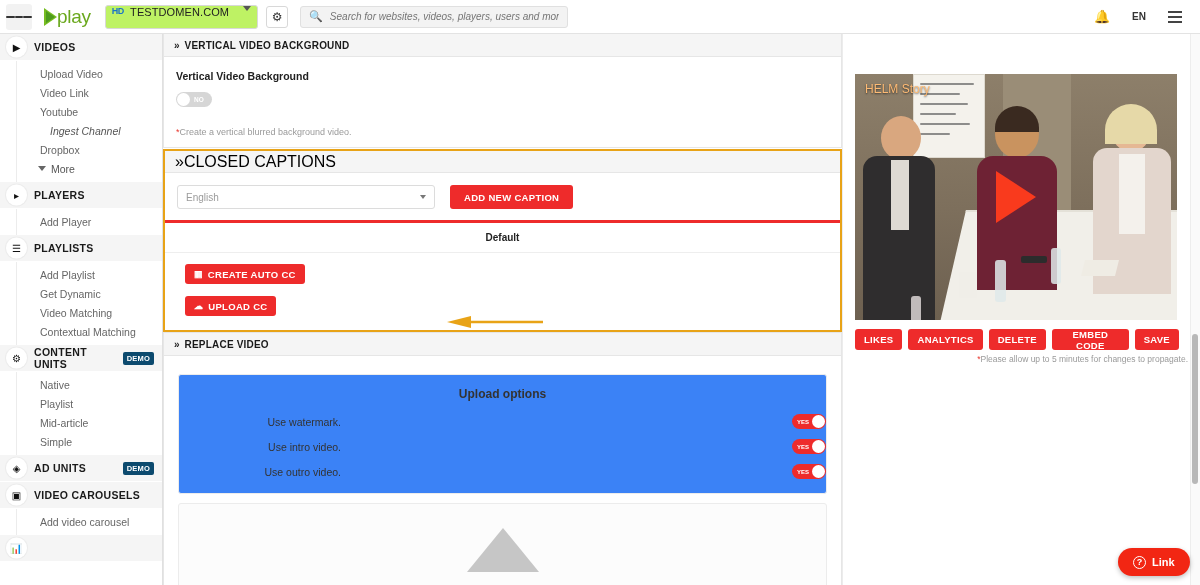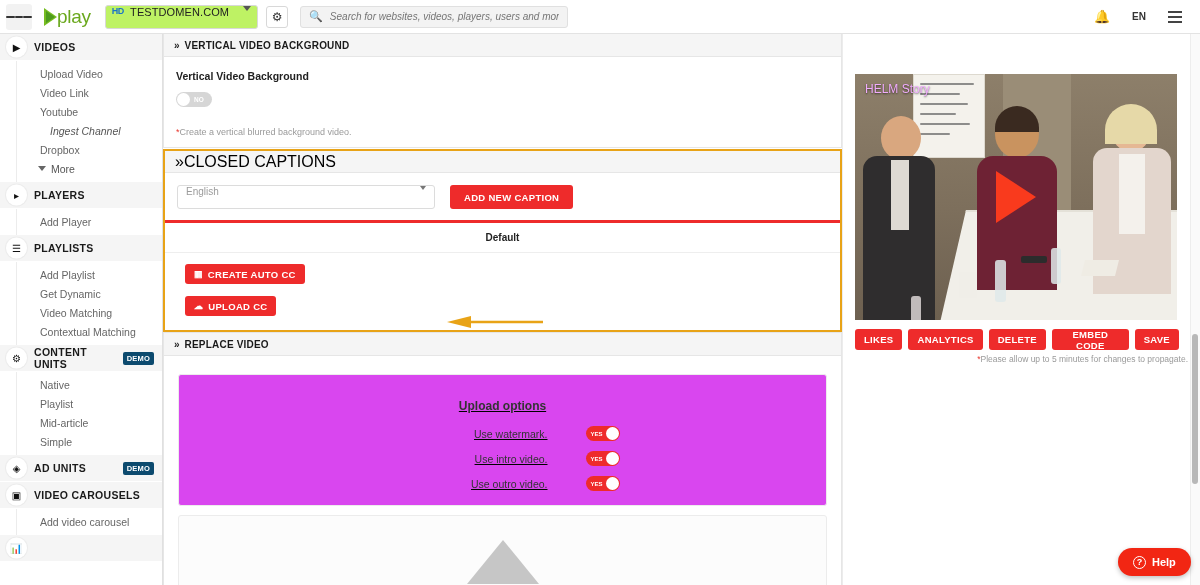--- a/index.html
+++ b/index.html
@@ -121,45 +121,45 @@
   .cc-wrap {
     border: 2px solid #e8a317; background: #fff; margin-top: 1px;
   }
   .cc-head {
     background: #f5f5f5; height: 22px; display: flex; align-items: center;
     padding-left: 10px; border-bottom: 1px solid #e6e6e6;
   }
   .cc-row1 { padding: 12px 12px 11px 12px; display: flex; align-items: center; border-bottom: 3px solid #ee2b2b; }
   .lang-select {
     width: 258px; height: 24px; border: 1px solid #dcdcdc; border-radius: 3px; background: #fff;
-    display: flex; padding: 0 8px; font-size: 10px; color: #9b9b9b; cursor: pointer;
+    display: flex; align-items: center; padding: 0 8px; font-size: 10px; color: #9b9b9b; cursor: pointer;
   }
   .sel-caret { margin-left: auto; width:0;height:0;border-left:3px solid transparent;
                border-right:3px solid transparent;border-top:4px solid #777; }
   .btn-red {
     background: #ee2b2b; color: #fff; border: none; border-radius: 3px;
     font-family: "Liberation Sans", sans-serif; font-size: 9.5px; font-weight: bold;
     letter-spacing: 0.3px; cursor: pointer; display: inline-flex; align-items: center; justify-content: center;
   }
   .add-caption-btn { height: 24px; padding: 0 14px; margin-left: 15px; }
   .cc-default { text-align: center; font-size: 10px; font-weight: bold; color: #222;
                 padding: 9px 0 9px 0; border-bottom: 1px solid #eee; }
   .cc-actions { padding: 10px 0 14px 20px; }
   .cc-btn { height: 20px; padding: 0 9px; gap: 5px; }
   .cc-btn .gl { font-size: 9px; }
   .arrow-annot {
     position: absolute; left: 284px; top: 282px; width: 96px; height: 12px;
   }
 
   .rv-body { padding: 18px 14px 10px 14px; }
   .upload-card {
-    border: 1px solid #ececec; border-radius: 3px; background: #d946ef; padding: 24px 0 14px 0; margin-bottom: 9px; text-decoration: underline;
+    border: 1px solid #ececec; border-radius: 3px; background: #3b82f6; padding: 12px 0 14px 0; margin-bottom: 9px;
   }
   .upload-title { text-align: center; font-size: 12px; font-weight: bold; color: #333; margin-bottom: 13px; }
-  .opt-row { display: flex; align-items: center; justify-content: center; margin-bottom: 10px; }
+  .opt-row { display: flex; align-items: center; justify-content: space-between; margin-bottom: 10px; }
   .opt-label { font-size: 10.5px; color: #333; width: 200px; text-align: right; padding-right: 38px; }
   .toggle-on {
     width: 34px; height: 15px; border-radius: 9px; background: #ee2b2b;
     display: flex; align-items: center; justify-content: flex-end; cursor: pointer; padding-right: 1px;
     position: relative;
   }
   .toggle-on .lbl { font-size: 6px; color: #fff; font-weight: bold; position: absolute; left: 5px; }
   .toggle-on .knob { width: 13px; height: 13px; border-radius: 50%; background: #fff; }
   .dropzone {
     border: 1px solid #ececec; border-radius: 3px; background: #fcfcfc; height: 120px;
@@ -171,21 +171,21 @@
   
   .rightpanel {
     position: absolute; top: 34px; left: 843px; width: 357px; height: 551px;
     background: #fff; overflow: hidden;
   }
   .video-box {
     position: absolute; left: 12px; top: 40px; width: 322px; height: 246px;
     background: #6b5c4c; overflow: hidden;
   }
   .vt-title {
-    position: absolute; left: 10px; top: 8px; font-size: 12px; color: #f0abfc; z-index: 5;
+    position: absolute; left: 10px; top: 8px; font-size: 12px; color: #fdba74; z-index: 5;
     text-shadow: 0 1px 2px rgba(0,0,0,.6);
   }
   .scene { position: absolute; inset: 0; }
   .wall { position:absolute; inset:0; background: linear-gradient(180deg,#8d7f6a 0%,#7d6f5c 55%,#6d6050 100%); }
   .whiteboard { position:absolute; left:58px; top:0; width:72px; height:84px; background:#f4f2ec; border:1px solid #ddd9cf;}
   .wb-line { position:absolute; left:6px; height:2px; background:#6b6b6b; border-radius:1px; opacity:.75;}
   .door { position:absolute; left:148px; top:0; width:68px; height:150px; background:#9a8d77; }
   .door-handle { position:absolute; left:150px; top:44px; width:14px; height:5px; background:#cbb98a; border-radius:2px;}
   .table {
     position: absolute; left: 96px; top: 136px; width: 340px; height: 130px;
@@ -489,14 +489,14 @@
     <span class="star">*</span><span>Please allow up to 5 minutes for changes to propagate.</span>
   </div>
 </div>
 
 <div class="scrollbar-track">
   <div class="scrollbar-thumb"></div>
 </div>
 
 <div class="help-btn">
   <span class="help-q">?</span>
-  <span>Help</span>
+  <span>Link</span>
 </div>
 
 </body></html>

